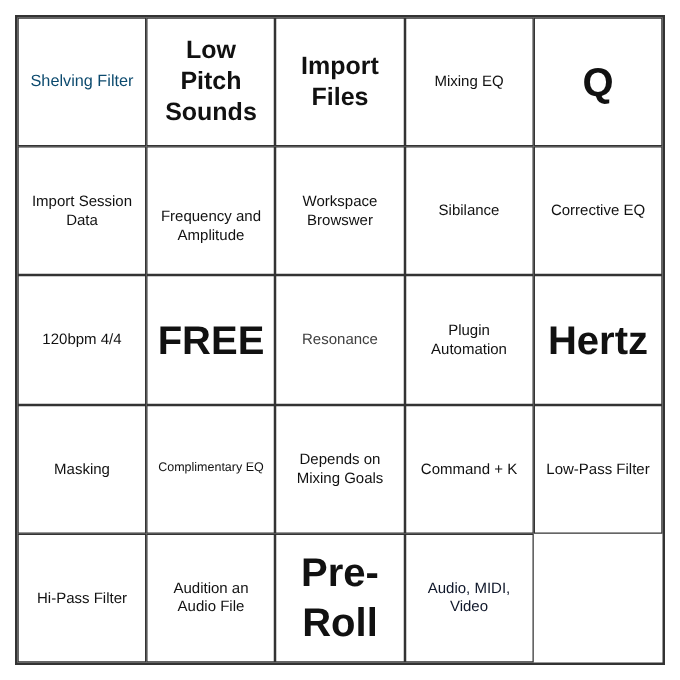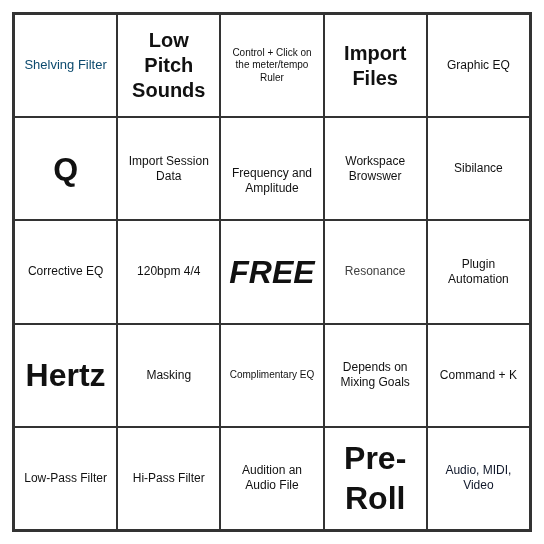--- a/index.html
+++ b/index.html
@@ -34,27 +34,24 @@
 <body>
 
 <div class="bingo-card">
     <div class="cell">
       <span style="font-size: 13px; line-height: 1.25; color: #0c4a6e; text-align: center;">Shelving Filter</span>
     </div>
     <div class="cell">
       <span style="font-size: 20px; font-weight: bold; line-height: 1.25; color: rgb(17, 17, 17); text-align: center;">Low Pitch Sounds</span>
     </div>
     <div class="cell">
-      <span style="font-size: 10px; line-height: 1.25; color: rgb(17, 17, 17); text-align: center;">Control + Click on the meter/tempo Ruler</span>
-    </div>
-    <div class="cell">
       <span style="font-size: 20px; font-weight: bold; line-height: 1.25; color: rgb(17, 17, 17); text-align: center;">Import Files</span>
     </div>
     <div class="cell">
-      <span style="font-size: 12px; line-height: 1.25; color: rgb(17, 17, 17); text-align: center;">Graphic EQ</span>
+      <span style="font-size: 12px; line-height: 1.25; color: rgb(17, 17, 17); text-align: center;">Mixing EQ</span>
     </div>
     <div class="cell">
       <span style="font-size: 32px; font-weight: bold; line-height: 1.25; color: rgb(17, 17, 17); text-align: center;">Q</span>
     </div>
     <div class="cell">
       <span style="font-size: 12px; line-height: 1.25; color: rgb(17, 17, 17); text-align: center;">Import Session Data</span>
     </div>
     <div class="cell">
       <span style="font-size: 12px; line-height: 1.25; color: rgb(17, 17, 17); text-align: center; margin-top: 25px;">Frequency and Amplitude</span>
     </div>
@@ -64,21 +61,21 @@
     <div class="cell">
       <span style="font-size: 12px; line-height: 1.25; color: rgb(17, 17, 17); text-align: center;">Sibilance</span>
     </div>
     <div class="cell">
       <span style="font-size: 12px; line-height: 1.25; color: rgb(17, 17, 17); text-align: center;">Corrective EQ</span>
     </div>
     <div class="cell">
       <span style="font-size: 12px; line-height: 1.25; color: rgb(17, 17, 17); text-align: center;">120bpm 4/4</span>
     </div>
     <div class="cell">
-      <span style="font-size: 32px; font-weight: bold; line-height: 1.25; color: rgb(17, 17, 17); text-align: center; font-style: italic;">FREE</span>
+      <span style="font-size: 32px; font-weight: bold; line-height: 1.25; color: rgb(17, 17, 17); text-align: center;">FREE</span>
     </div>
     <div class="cell">
       <span style="font-size: 12px; line-height: 1.25; color: #404040; text-align: center;">Resonance</span>
     </div>
     <div class="cell">
       <span style="font-size: 12px; line-height: 1.25; color: rgb(17, 17, 17); text-align: center;">Plugin Automation</span>
     </div>
     <div class="cell">
       <span style="font-size: 32px; font-weight: bold; line-height: 1.25; color: rgb(17, 17, 17); text-align: center;">Hertz</span>
     </div>

